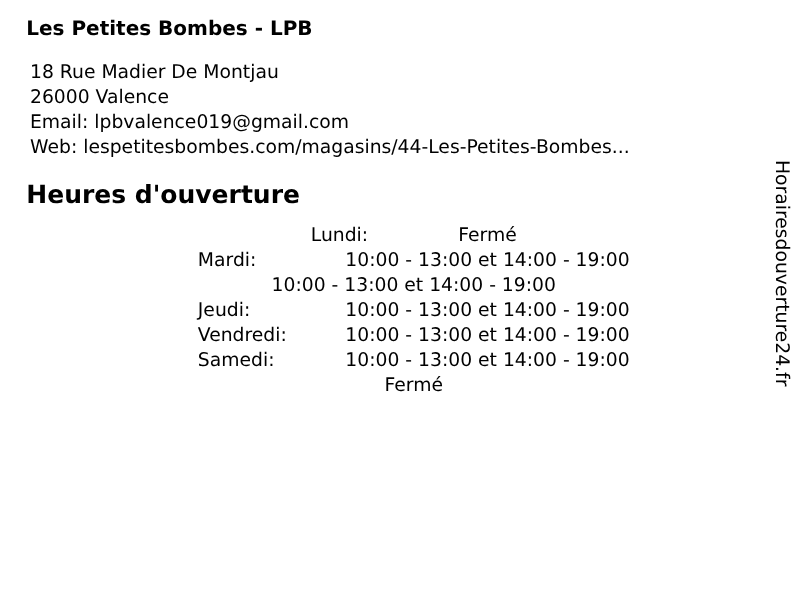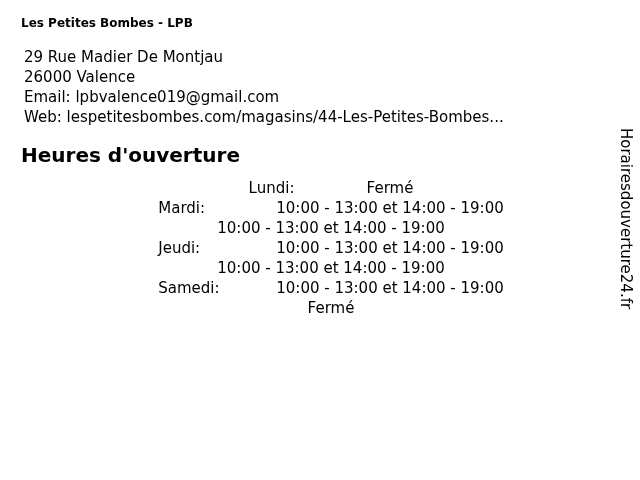--- a/index.html
+++ b/index.html
@@ -9,21 +9,21 @@
   body {
     width: 640px;
     height: 480px;
     background: #ffffff;
     color: #000000;
     font-family: "DejaVu Sans", sans-serif;
     position: relative;
     overflow: hidden;
   }
   .page-title {
-    font-size: 12px;
+    font-size: 16px;
     font-weight: bold;
     line-height: 22px;
     margin: 12px 0 0 21px;
   }
   .contact-block {
     margin: 13px 0 0 24px;
     font-size: 15px;
     line-height: 20px;
   }
   .contact-line { white-space: nowrap; }
@@ -50,21 +50,21 @@
     color: #000000;
     white-space: nowrap;
   }
 </style>
 </head>
 <body>
 
 <div class="page-title">Les Petites Bombes - LPB</div>
 
 <div class="contact-block">
-  <div class="contact-line">29 Rue Madier De Montjau</div>
+  <div class="contact-line">18 Rue Madier De Montjau</div>
   <div class="contact-line">26000 Valence</div>
   <div class="contact-line">
     <span>Email:</span>
     <span>lpbvalence019@gmail.com</span>
   </div>
   <div class="contact-line">
     <span>Web:</span>
     <span>lespetitesbombes.com/magasins/44-Les-Petites-Bombes...</span>
   </div>
 </div>
@@ -81,20 +81,21 @@
     <span class="hours-value">10:00 - 13:00 et 14:00 - 19:00</span>
   </div>
   <div class="hours-row">
     <span class="hours-value">10:00 - 13:00 et 14:00 - 19:00</span>
   </div>
   <div class="hours-row">
     <span class="hours-day">Jeudi:</span>
     <span class="hours-value">10:00 - 13:00 et 14:00 - 19:00</span>
   </div>
   <div class="hours-row">
+    <span class="hours-day">Vendredi:</span>
     <span class="hours-value">10:00 - 13:00 et 14:00 - 19:00</span>
   </div>
   <div class="hours-row">
     <span class="hours-day">Samedi:</span>
     <span class="hours-value">10:00 - 13:00 et 14:00 - 19:00</span>
   </div>
   <div class="hours-row">
     <span class="hours-value">Fermé</span>
   </div>
 </div>

